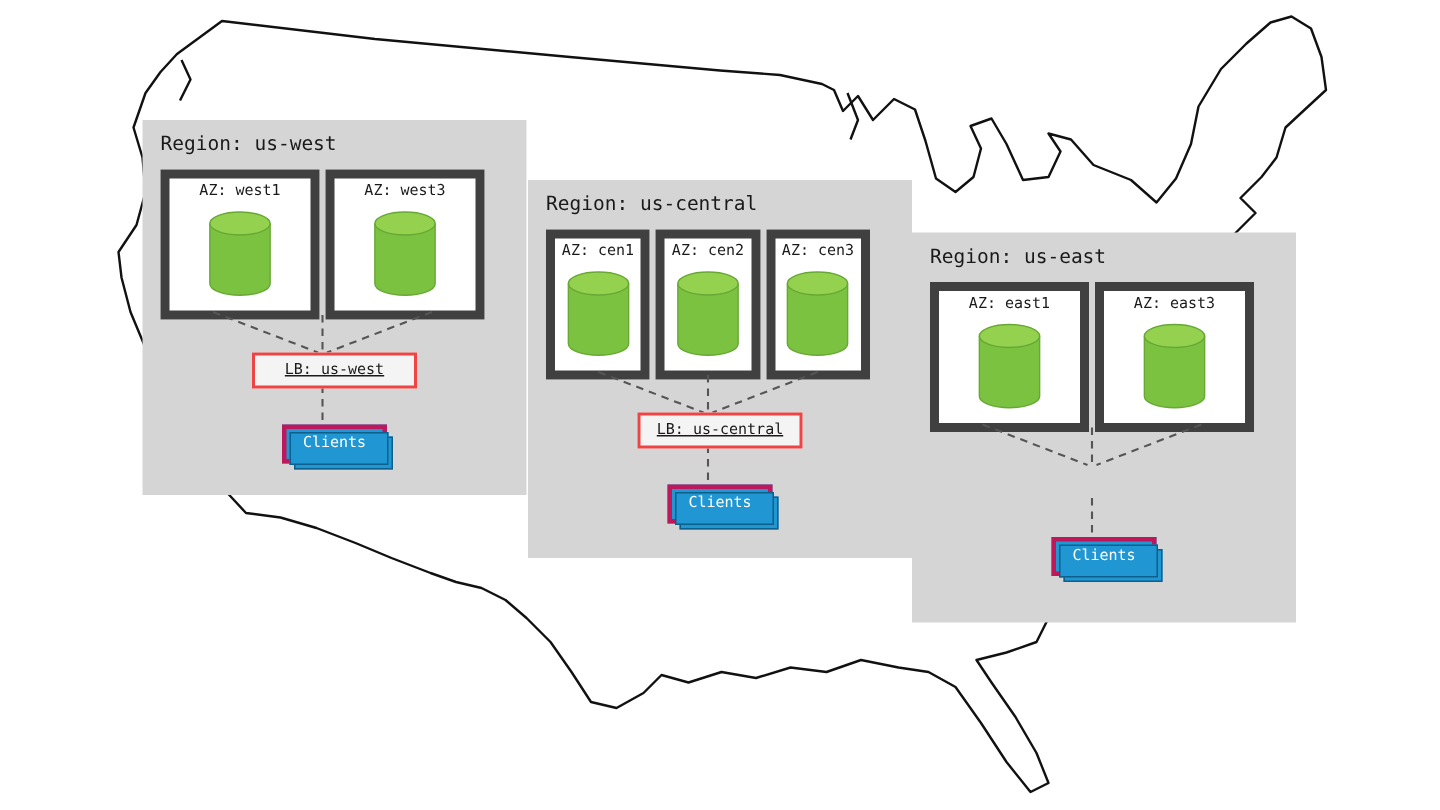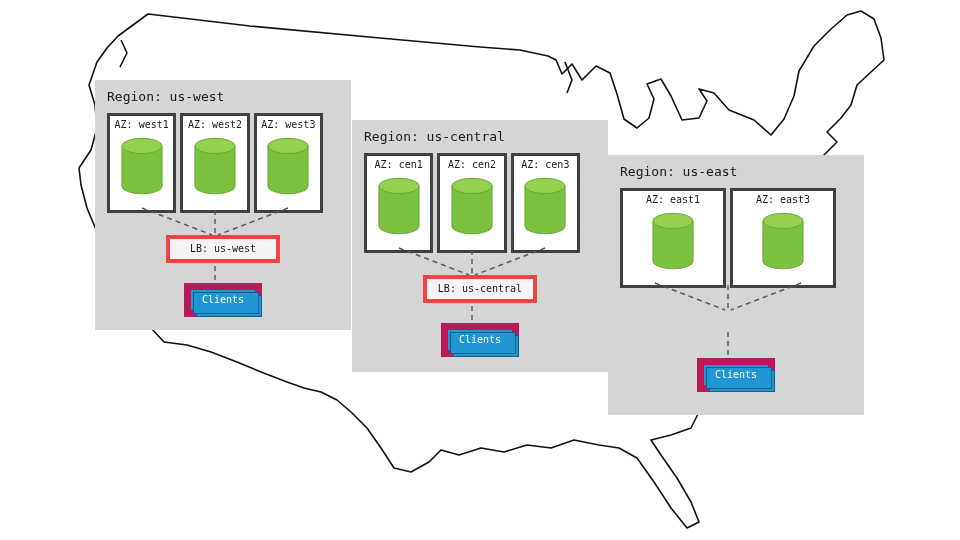--- a/index.html
+++ b/index.html
@@ -12,37 +12,38 @@
   .map path { fill:none; stroke:#111111; stroke-width:1.6; stroke-linejoin:round; }
 
   .region { position:absolute; width:256px; background:#d5d5d5; }
   .region-west    { left:95px;  top:80px;  height:250px; }
   .region-central { left:352px; top:120px; height:252px; }
   .region-east    { left:608px; top:155px; height:260px; }
 
   .region-title { position:absolute; top:9px; left:12px; font-size:13px; white-space:nowrap; }
 
   .az-row { position:absolute; top:33px; left:12px; width:216px; display:flex; gap:4px; }
-  .az { flex:1 1 0; height:100px; background:#ffffff; border:3px solid #404040; box-sizing:border-box; }
+  .az { flex:1 1 0; height:100px; background:#ffffff; border:6px solid #404040; box-sizing:border-box; }
   .az-label { text-align:center; font-size:10px; margin-top:3px; white-space:nowrap; }
   .cyl { display:block; margin:6px auto 0; width:44px; height:62px; }
 
   .lines { position:absolute; left:0; top:0; pointer-events:none; }
   .lines line { stroke:#555555; stroke-width:1.4; stroke-dasharray:5 4; }
 
   .lb {
     position:absolute; top:155px; left:50%; transform:translateX(-50%);
-    width:106px; height:20px; background:#f4f4f4; border:4px solid #ef4444;
+    width:106px; height:20px; background:#f4f4f4; border:2px solid #ef4444;
     box-sizing:content-box; font-size:10px; text-align:center; line-height:20px;
     white-space:nowrap;
+    text-decoration:underline;
   }
 
   .clients {
     position:absolute; top:203px; left:50%; transform:translateX(-50%);
-    width:64px; height:20px; background:#2096d3; border:7px solid #be185d;
+    width:64px; height:20px; background:#2096d3; border:3px solid #be185d;
     color:#ffffff; font-size:10px; text-align:center; line-height:20px;
     z-index:1; white-space:nowrap;
   }
   .clients::before, .clients::after {
     content:""; position:absolute; width:100%; height:100%;
     background:#2096d3; border:1px solid #0d5f8c;
   }
   .clients::after  { left:2px; top:2px; z-index:-1; }
   .clients::before { left:5px; top:5px; z-index:-2; }
 </style>
@@ -63,27 +64,20 @@
              L151,328 L139,305 L124,282 L111,258 L97,232 L87,208 L81,185 L79,168 L91,150 L97,128 L95,105 L89,85 L97,62 L107,48 Z"></path>
     <path d="M121,40 L127,53 L120,67"></path>
     <path d="M565,62 L572,80 L567,93"></path>
   </svg>
 
   <div class="region region-west">
     <div class="region-title">Region: us-west</div>
     <div class="az-row">
       <div class="az">
         <div class="az-label">AZ: west1</div>
-        <svg class="cyl" viewBox="0 0 46 64">
-          <path d="M2,10 v42 a21,8 0 0 0 42,0 v-42" fill="#7cc241" stroke="#67a835" stroke-width="1"></path>
-          <ellipse cx="23" cy="10" rx="21" ry="8" fill="#93d14f" stroke="#67a835" stroke-width="1"></ellipse>
-        </svg>
-      </div>
-      <div class="az">
-        <div class="az-label">AZ: west2</div>
         <svg class="cyl" viewBox="0 0 46 64">
           <path d="M2,10 v42 a21,8 0 0 0 42,0 v-42" fill="#7cc241" stroke="#67a835" stroke-width="1"></path>
           <ellipse cx="23" cy="10" rx="21" ry="8" fill="#93d14f" stroke="#67a835" stroke-width="1"></ellipse>
         </svg>
       </div>
       <div class="az">
         <div class="az-label">AZ: west3</div>
         <svg class="cyl" viewBox="0 0 46 64">
           <path d="M2,10 v42 a21,8 0 0 0 42,0 v-42" fill="#7cc241" stroke="#67a835" stroke-width="1"></path>
           <ellipse cx="23" cy="10" rx="21" ry="8" fill="#93d14f" stroke="#67a835" stroke-width="1"></ellipse>

